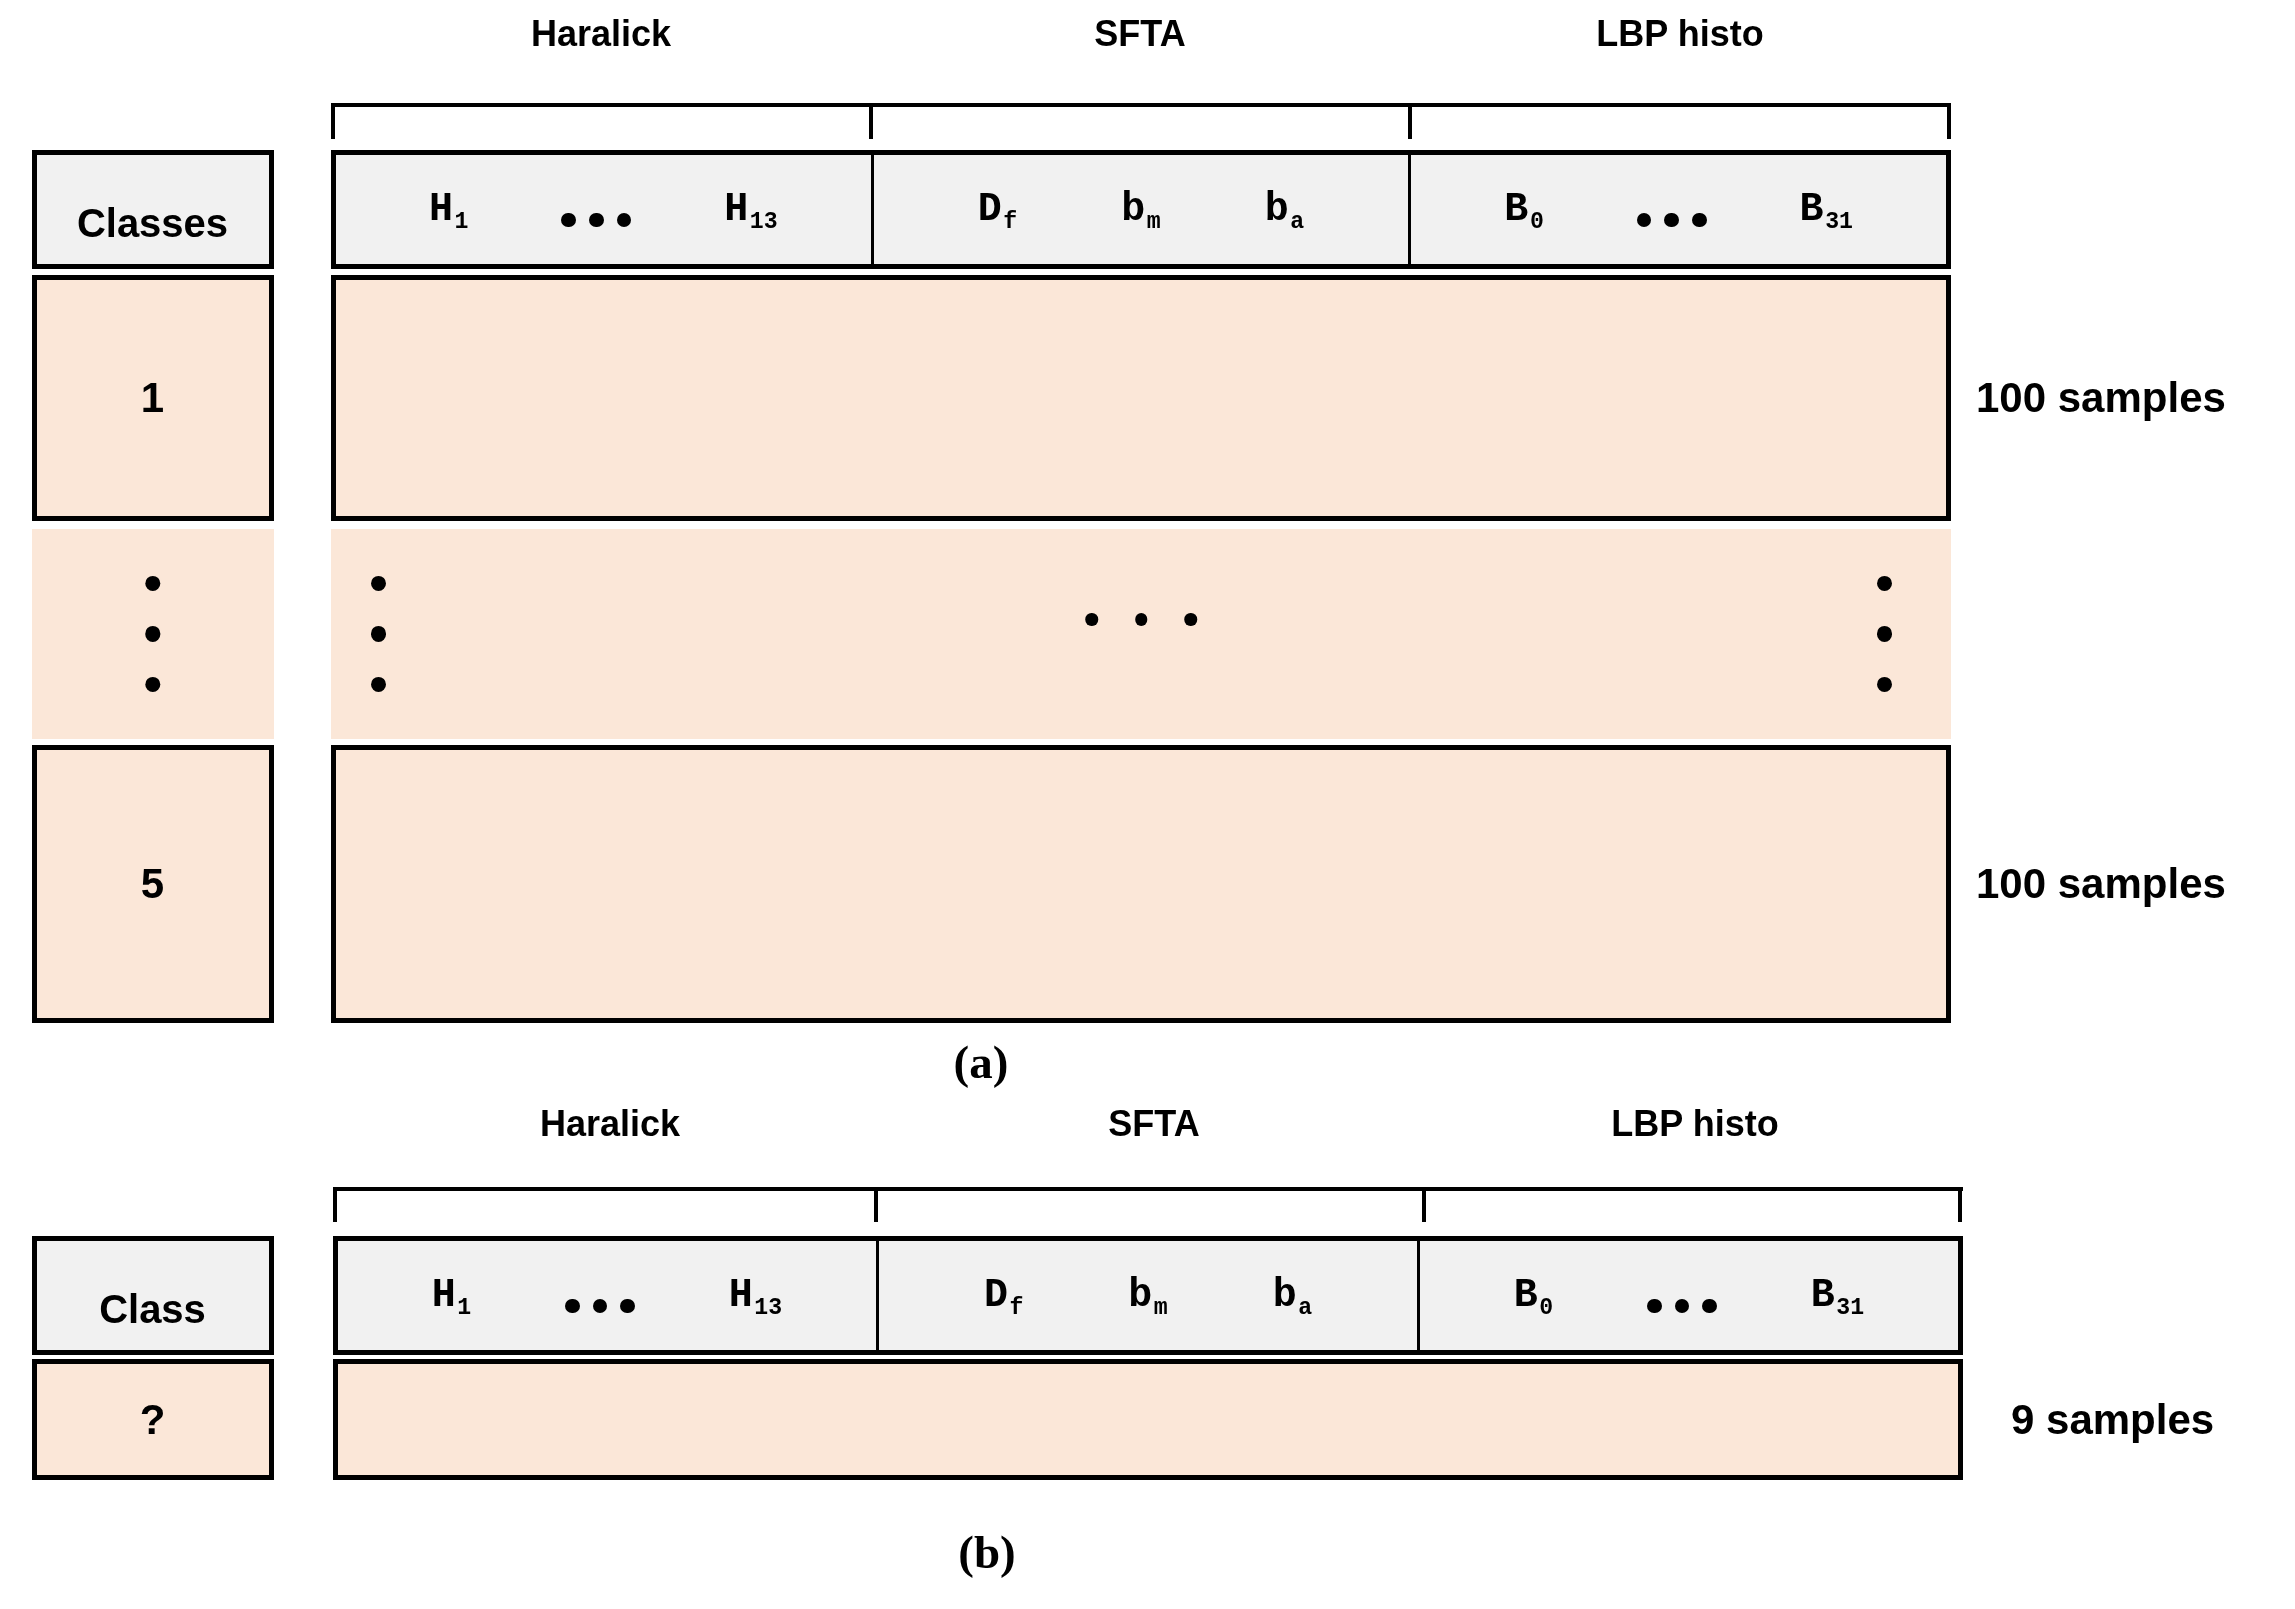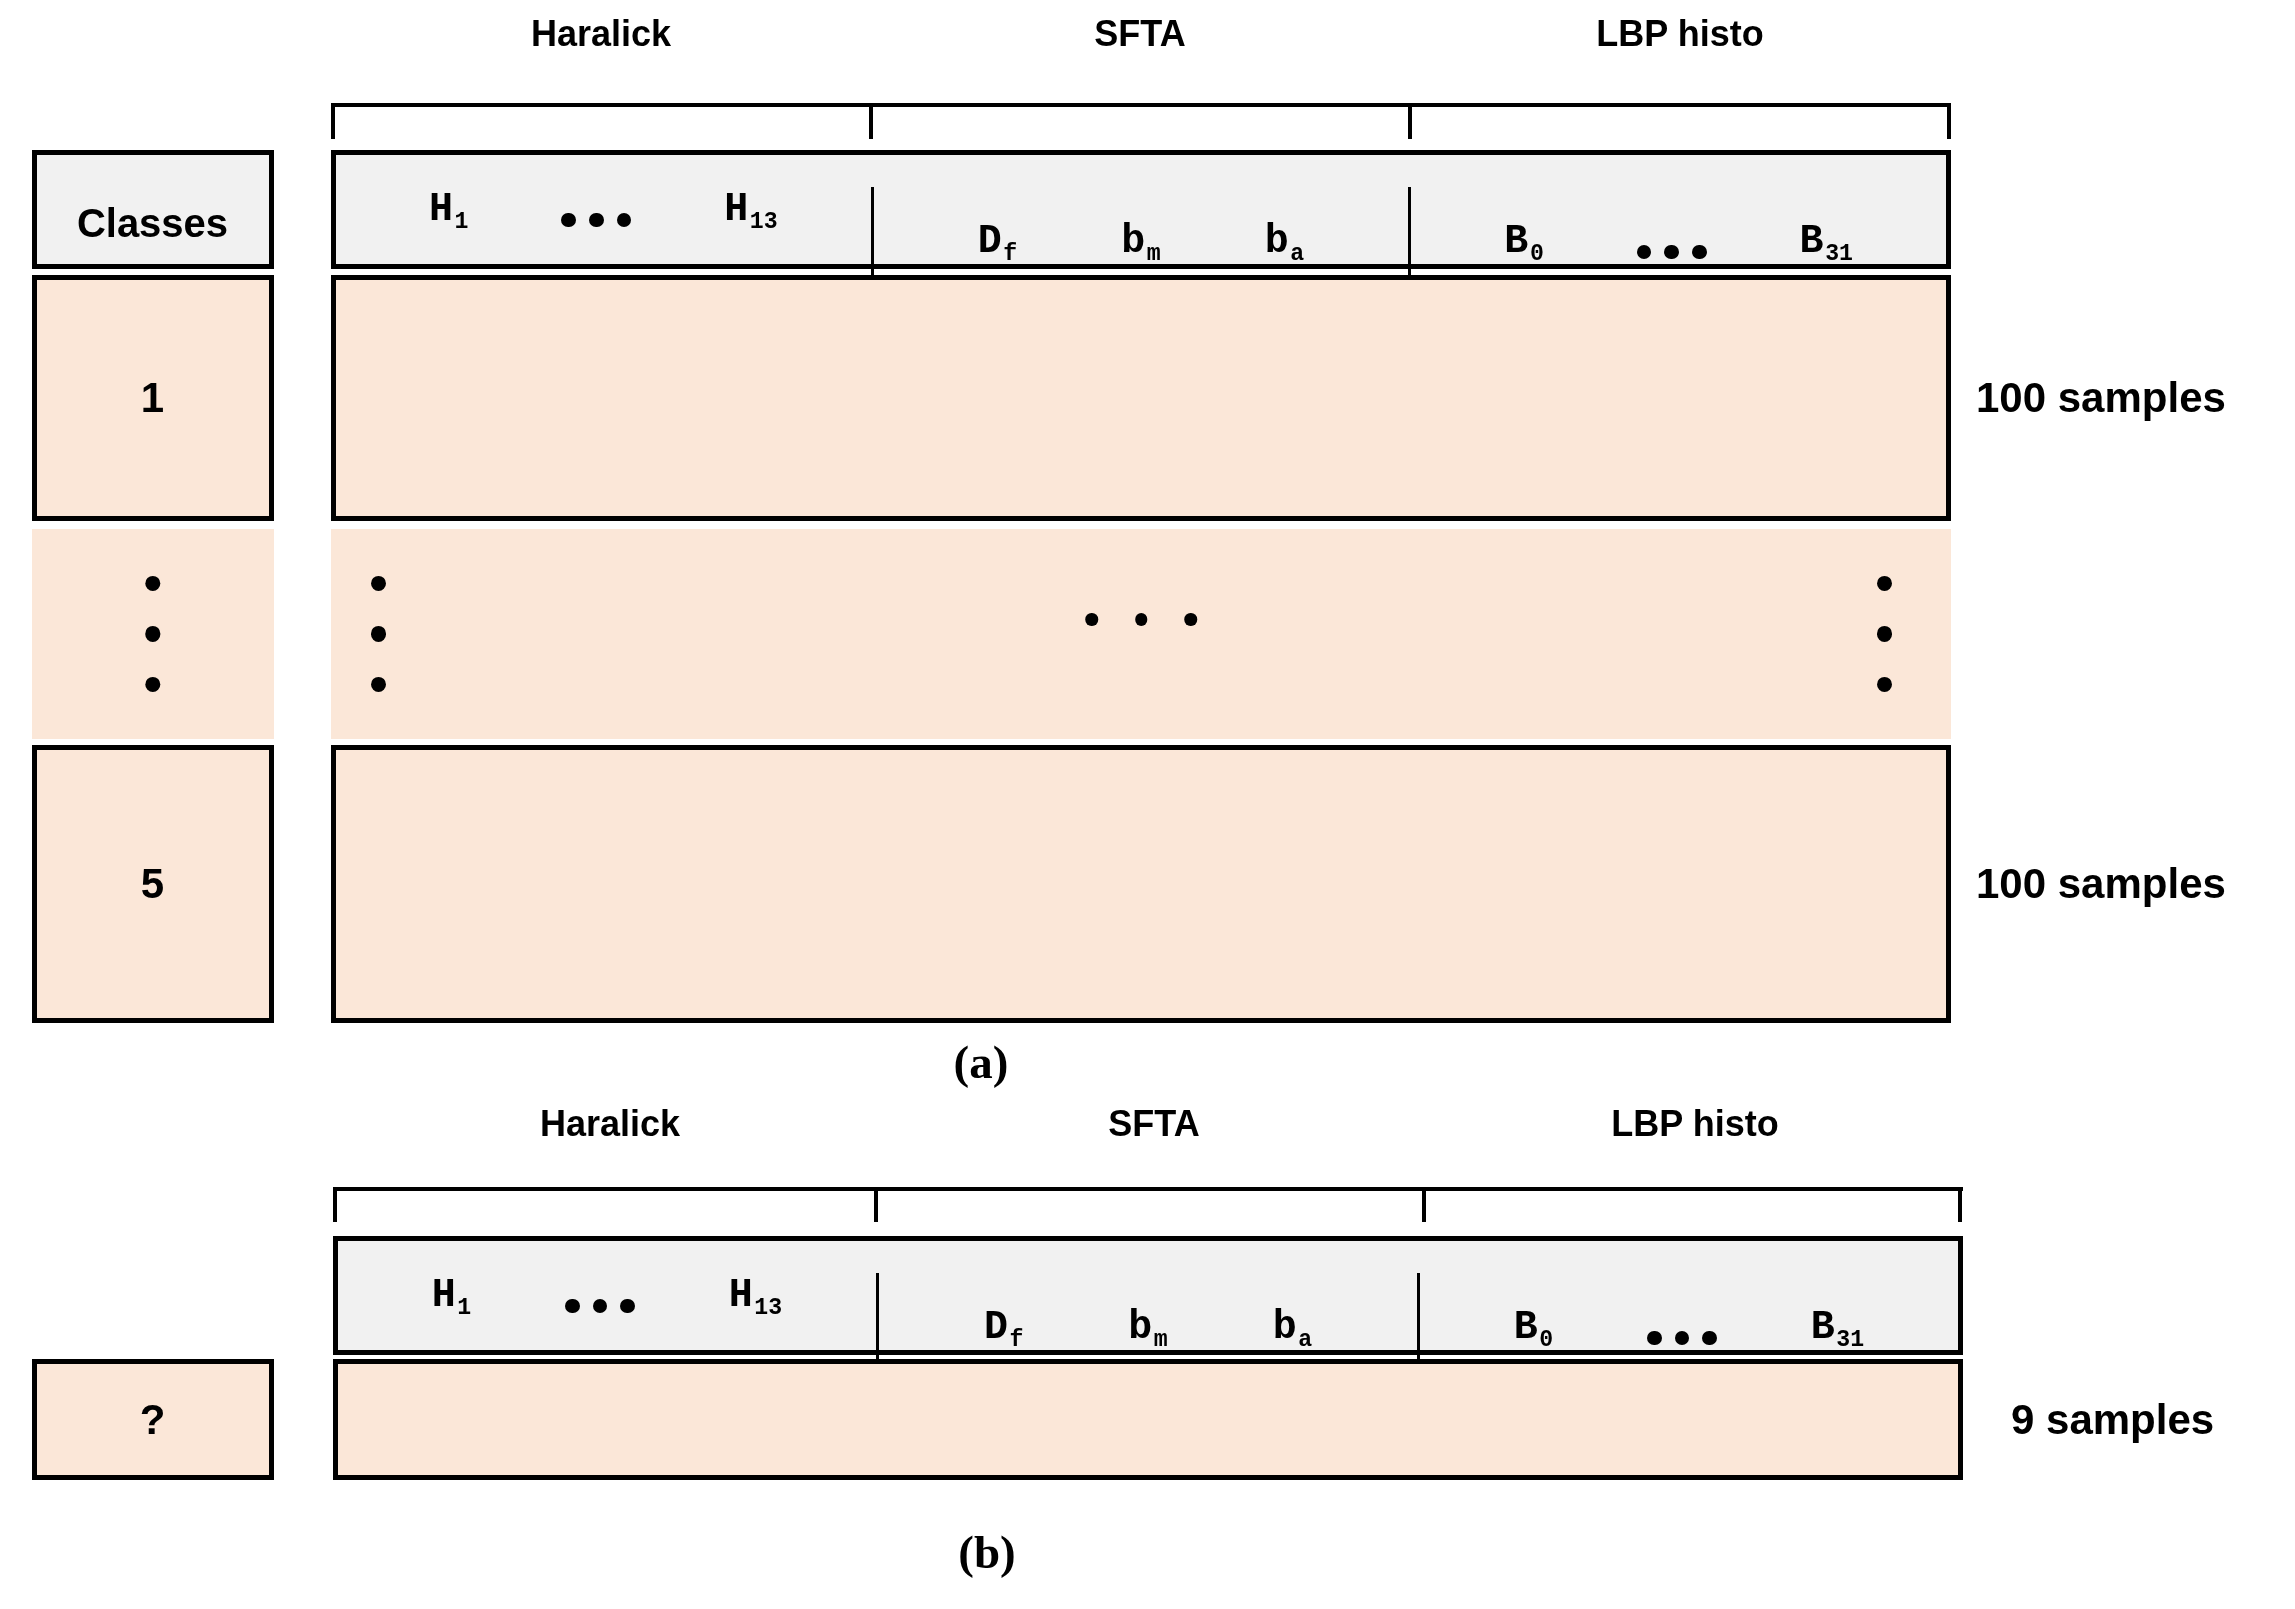--- a/index.html
+++ b/index.html
@@ -46,21 +46,21 @@
   
   .fheader { padding: 0; font-family: Liberation Mono, monospace; }
   .fheader-inner { display: flex; width: 100%; height: 100%; }
   .hgroup {
     flex: 1 1 0;
     display: flex;
     align-items: center;
     justify-content: space-evenly;
     height: 100%;
   }
-  .hgroup + .hgroup { border-left: 3.7px solid #000; margin-top: 32px; }
+  .hgroup + .hgroup { border-left: 3.7px solid #000; }
   .hcell { font-size: 40px; white-space: nowrap; }
   .hcell .sub { font-size: 0.58em; position: relative; top: 0.33em; margin-left: 1.5px; }
   .hdots { display: flex; gap: 13px; position: relative; top: 10.3px; }
   .hdot { width: 14.6px; height: 14.6px; border-radius: 50%; background: #000; }
 
   
   .vdots {
     position: absolute; top: 50%; transform: translateY(-50%);
     display: flex; flex-direction: column; gap: 35px;
   }
@@ -174,20 +174,23 @@
   <div class="glabel" style="left:1154px; top:1103px;">SFTA</div>
   <div class="glabel" style="left:1695px; top:1103px;">LBP histo</div>
 
   <div class="bracket" style="left:333px; top:1187px; width:1630px; height:31px;">
     <div class="tick" style="left:0; height:31px;"></div>
     <div class="tick" style="left:541px; height:31px;"></div>
     <div class="tick" style="left:1089px; height:31px;"></div>
     <div class="tick" style="left:1625px; height:31px;"></div>
   </div>
 
+  <div class="box graybox" style="left:31.5px; top:1236px; width:242px; height:119px;">
+    <span class="classes-label">Class</span>
+  </div>
   <div class="box graybox fheader" style="left:333px; top:1236px; width:1630px; height:119px;">
     <div class="fheader-inner">
       <div class="hgroup">
           <span class="hcell"><span>H</span><span class="sub">1</span></span>
           <span class="hcell hdots">
             <span class="hdot"></span>
             <span class="hdot"></span>
             <span class="hdot"></span>
           </span>
           <span class="hcell"><span>H</span><span class="sub">13</span></span>

